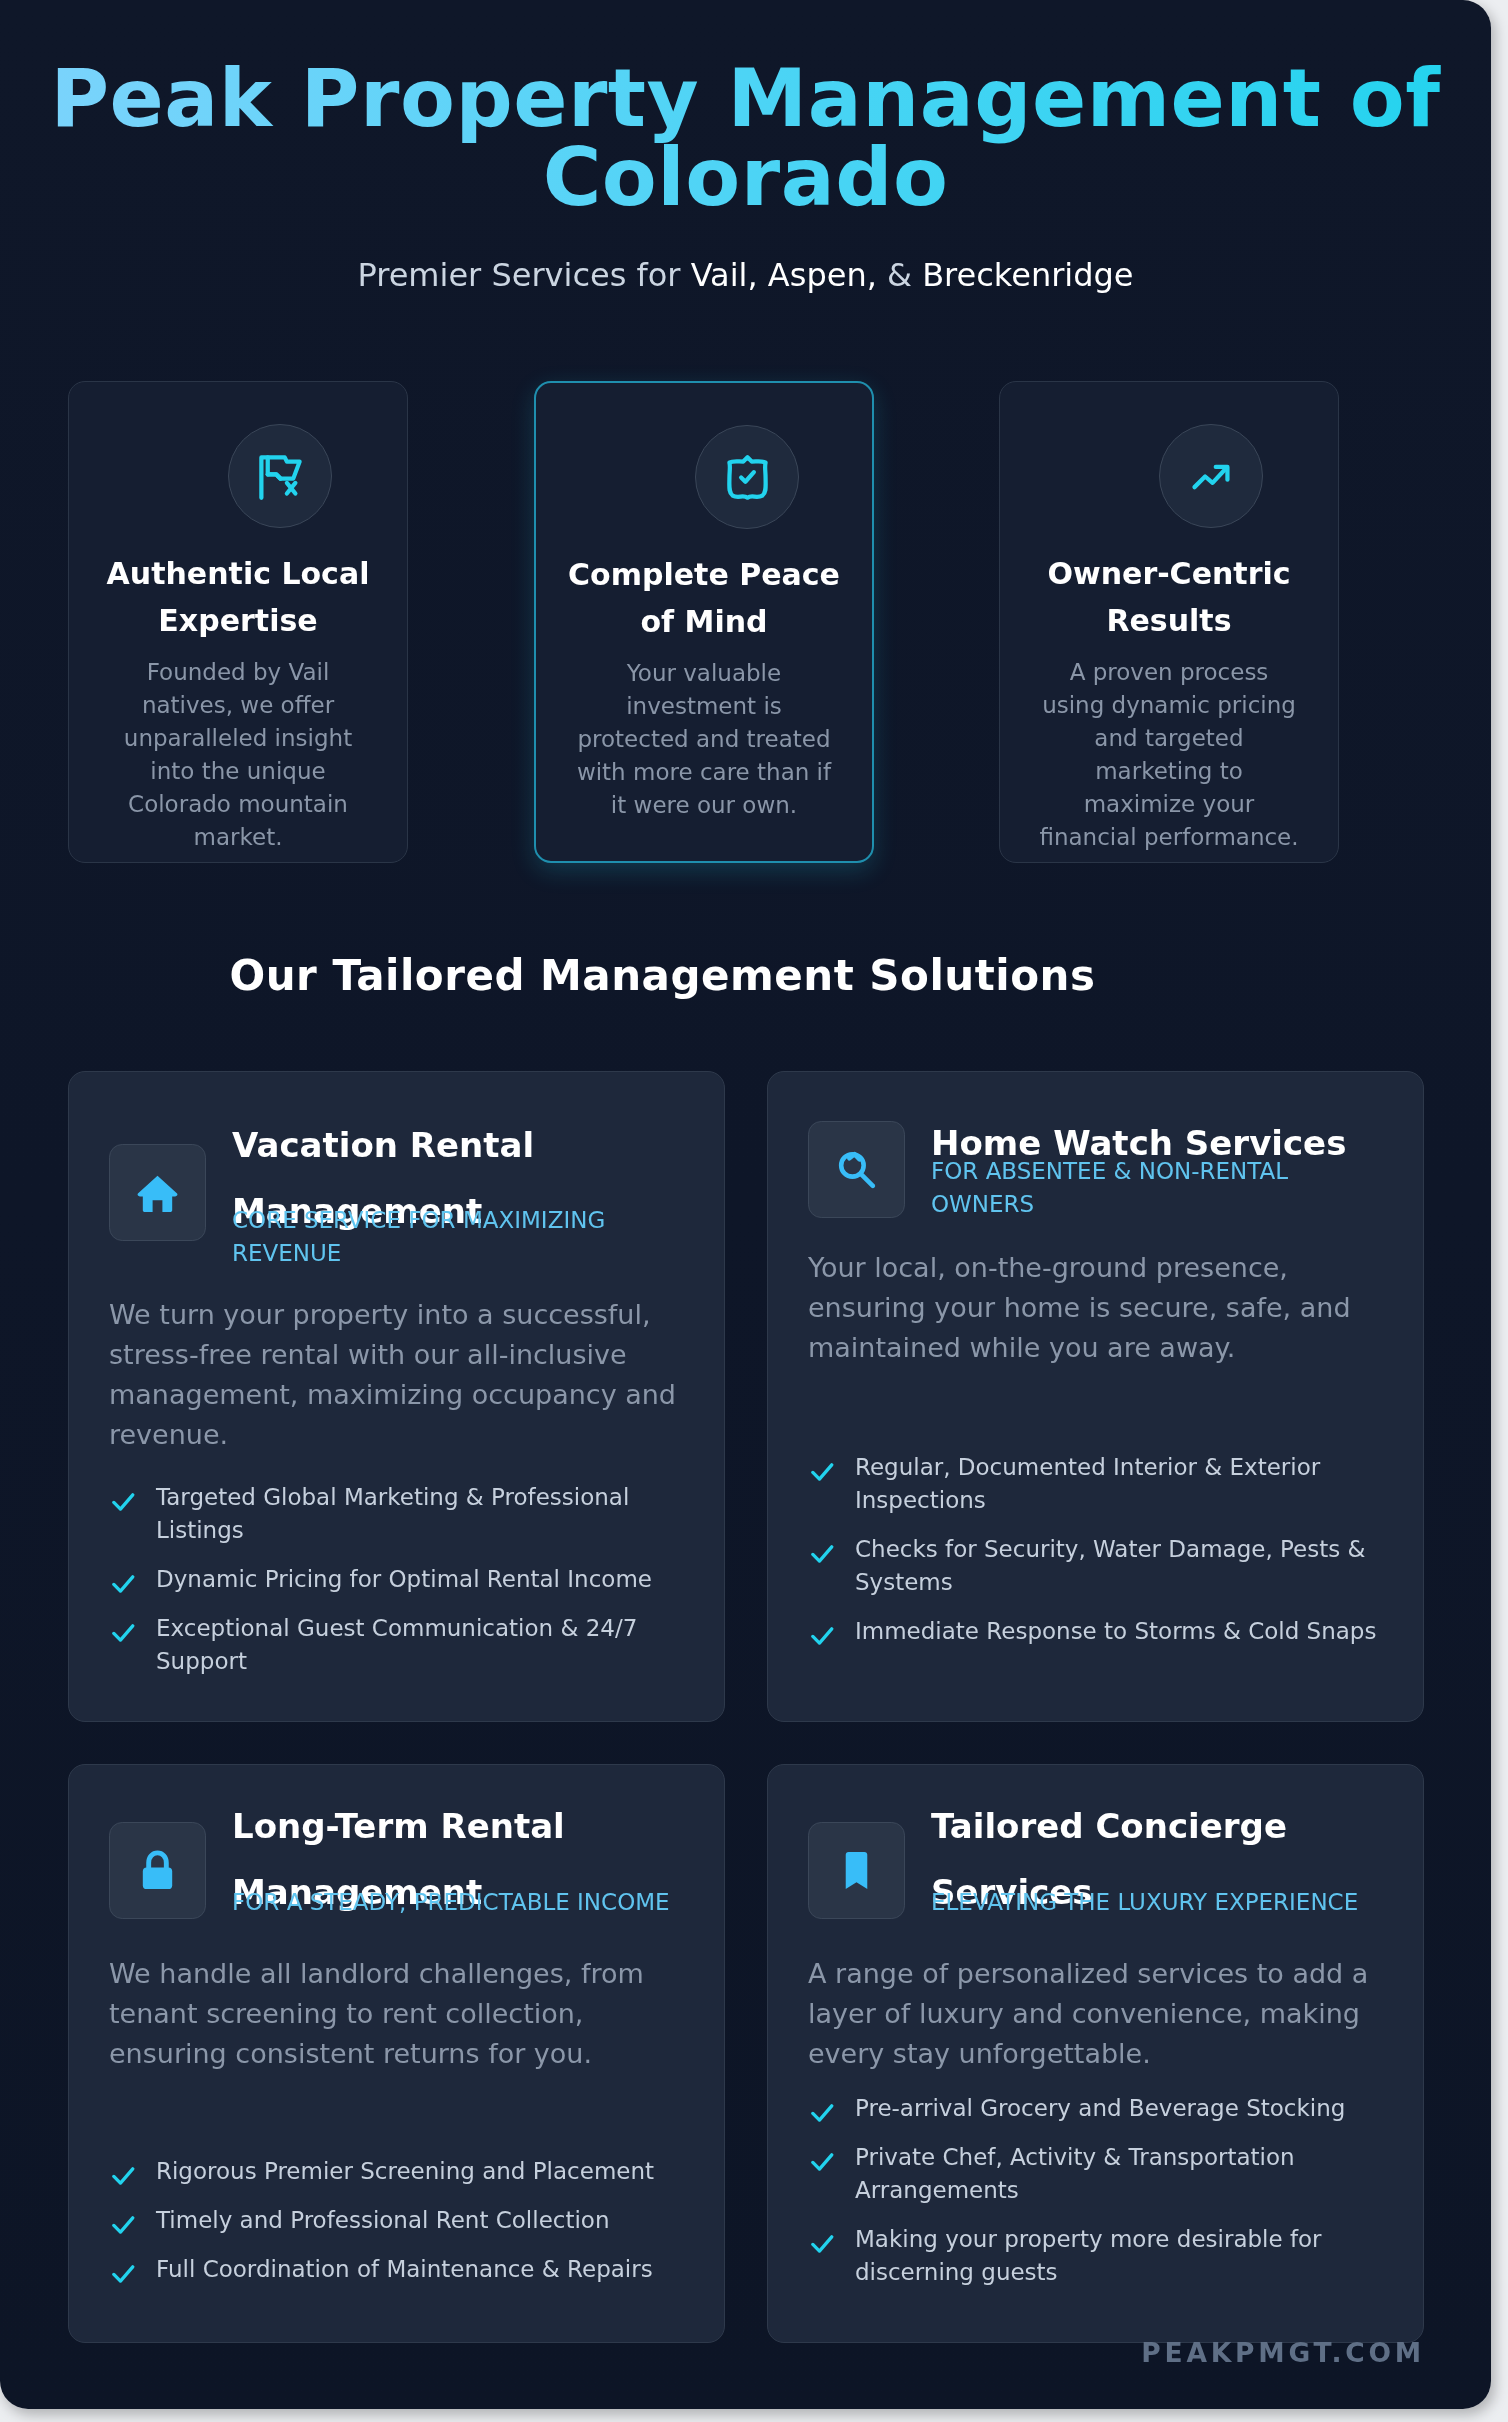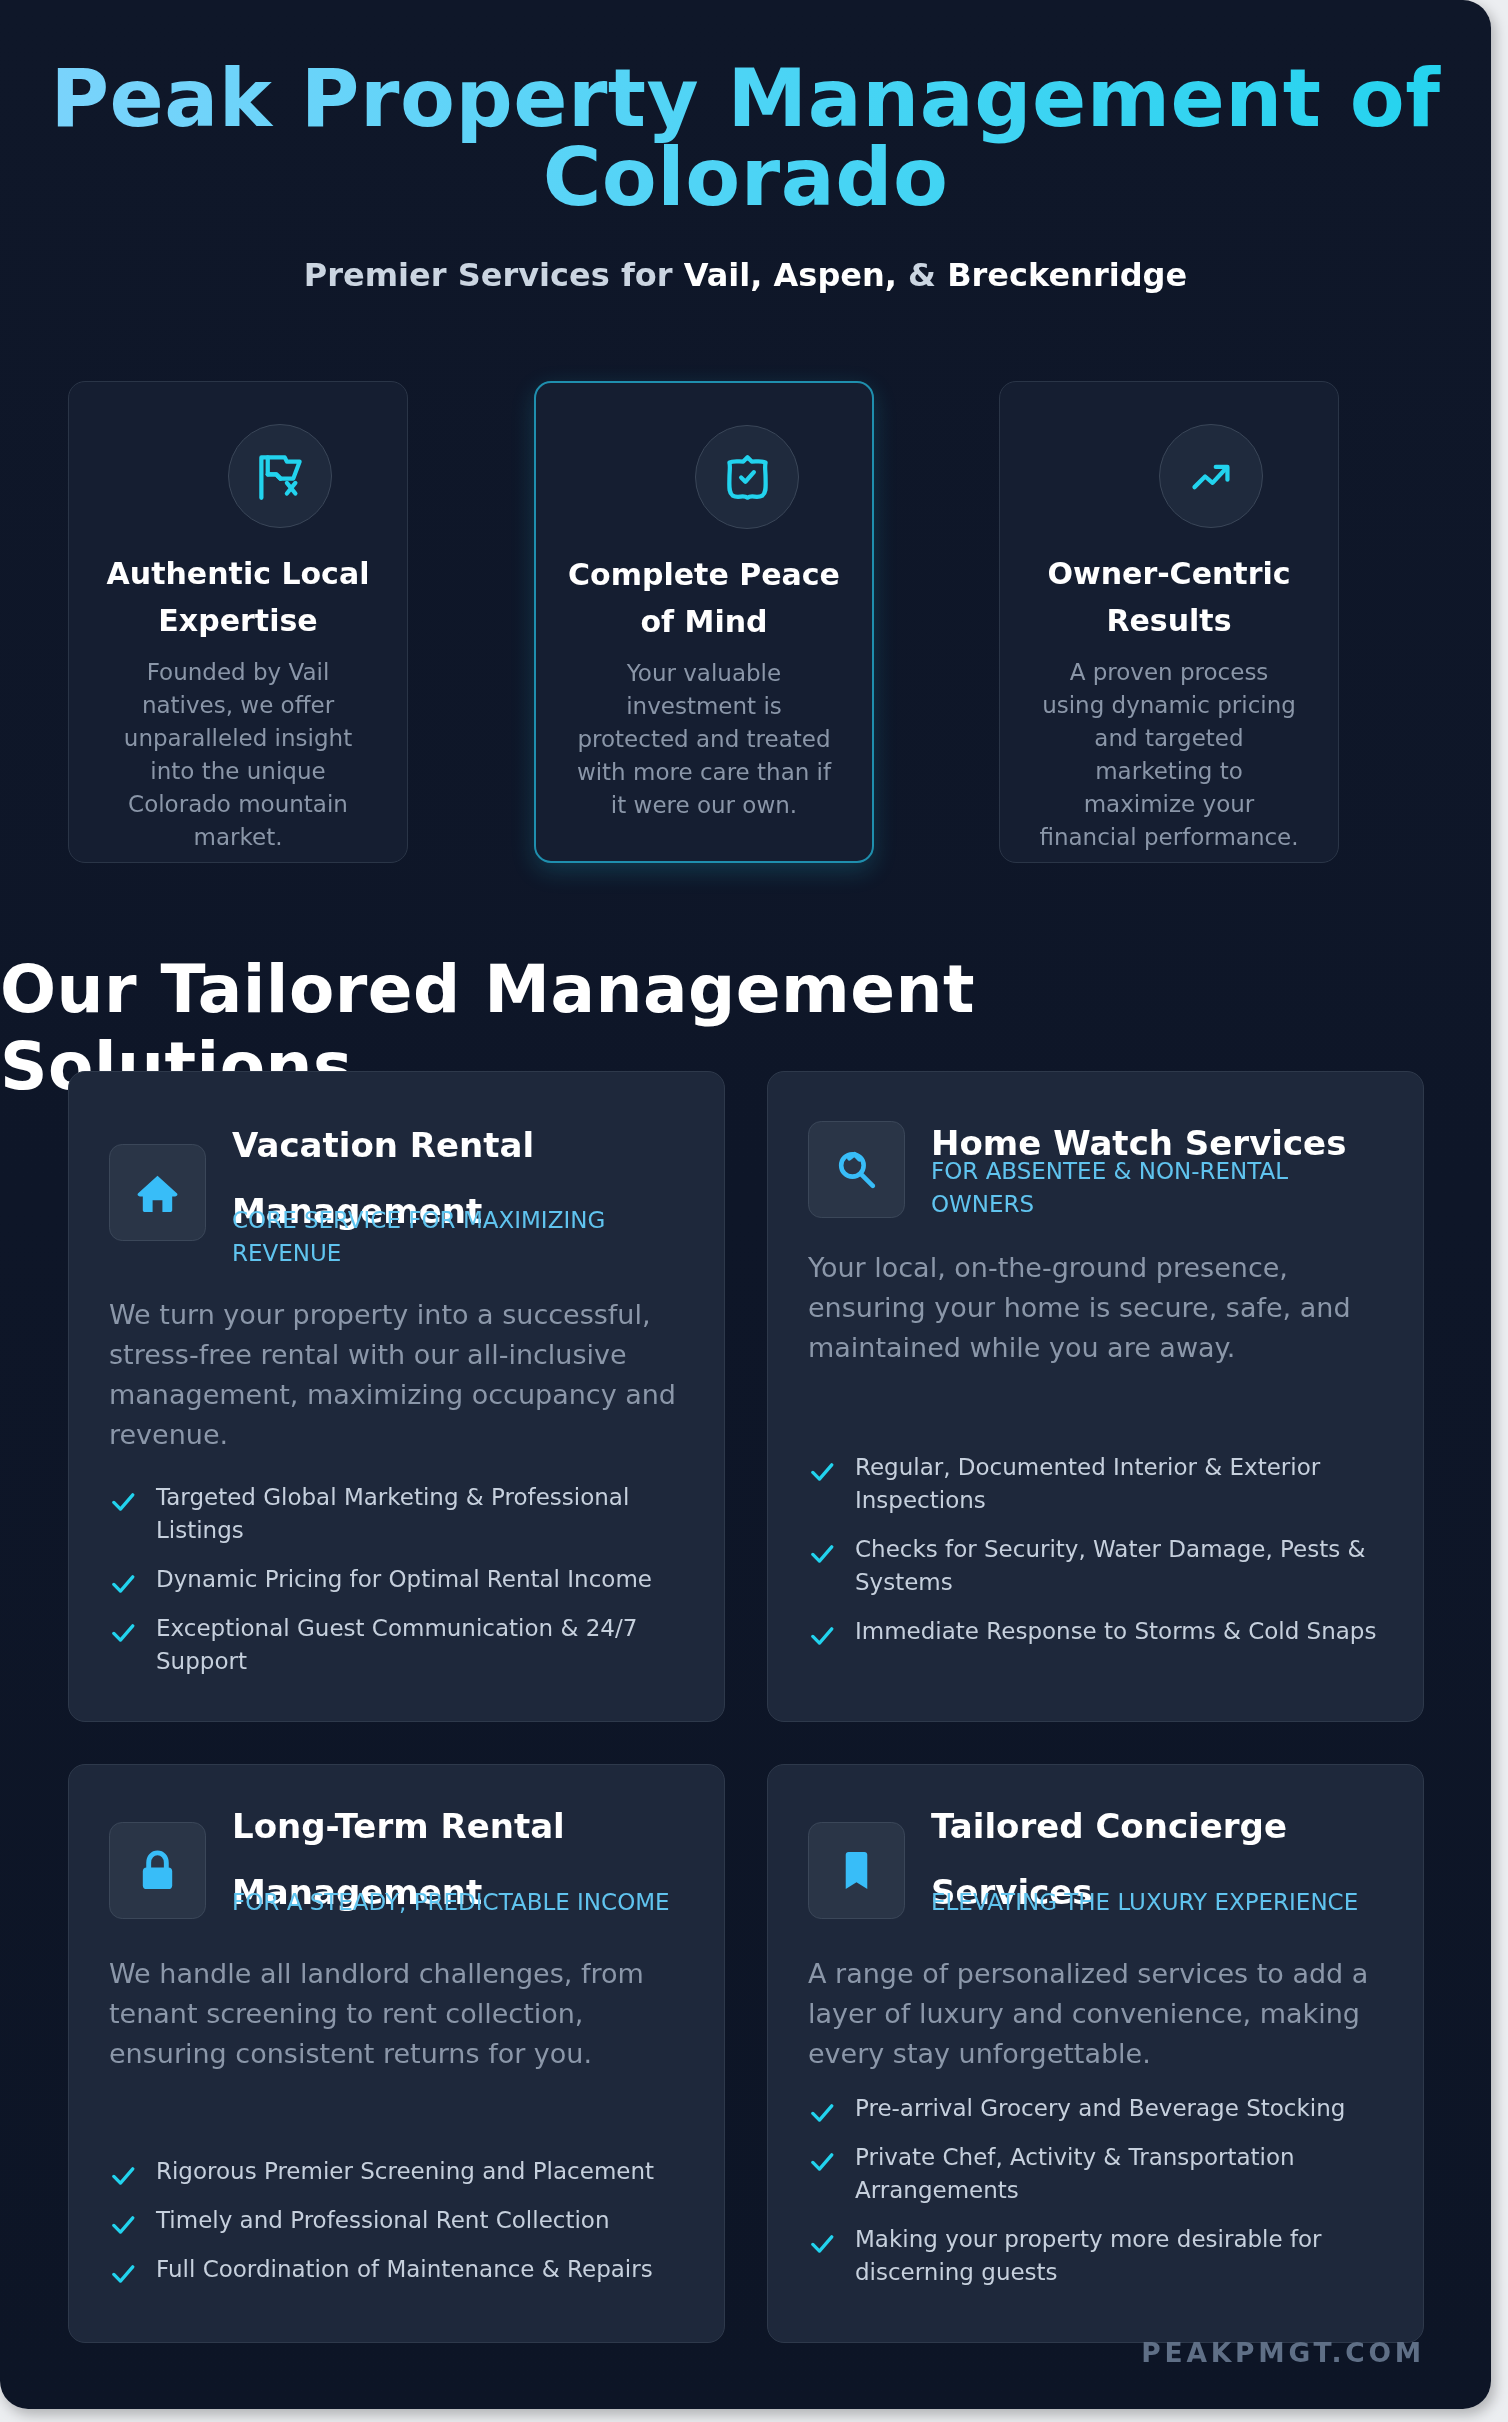--- a/index.html
+++ b/index.html
@@ -15,21 +15,21 @@
   }
   .title {
     position: absolute; left: 0; width: 1491px; top: 59px;
     text-align: center; font-weight: bold; font-size: 80px; line-height: 79px;
     background: linear-gradient(90deg, #7dd3fc 0%, #4dd4f5 50%, #22d3ee 100%);
     -webkit-background-clip: text; background-clip: text; color: transparent;
     letter-spacing: 0.5px;
   }
   .subtitle {
     position: absolute; left: 0; width: 1491px; top: 256px;
-    text-align: center; font-weight: bold; font-size: 32px; color: #cbd5e1;
+    text-align: center; font-weight: normal; font-size: 32px; color: #cbd5e1;
   }
   .subtitle .hl { color: #ffffff; }
 
   .feature {
     position: absolute; top: 381px; width: 340px; height: 482px;
     background: #151e31; border: 1.4px solid #2a3547; border-radius: 17px;
     text-align: center;
   }
   .feature.active { border: 2.8px solid #1f8fae; box-shadow: 0 7.6px 23px rgba(34,211,238,0.18); }
   .feature .circle {
@@ -41,21 +41,21 @@
     position: absolute; left: 19px; right: 19px; top: 168px;
     font-size: 30px; line-height: 47px; color: #ffffff; font-weight: bold;
   }
   .feature p {
     position: absolute; left: 38px; right: 38px; top: 274px;
     font-size: 23px; line-height: 33px; color: #8a96a8;
   }
 
   .section-title {
     position: absolute; left: 0; width: 1325px; top: 951px;
-    text-align: left; font-size: 66px; font-weight: bold; color: #ffffff; letter-spacing: 0.5px;
+    text-align: center; font-size: 42px; font-weight: bold; color: #ffffff; letter-spacing: 0.5px;
   }
 
   .svc {
     position: absolute; background: #1e283b; border: 1.4px solid #2e394b; border-radius: 17px;
   }
   .svc .ibox {
     position: absolute; left: 40px; width: 97px; height: 97px;
     background: #2a3547; border: 1.4px solid #3b4759; border-radius: 13.2px;
     display: flex; align-items: center; justify-content: center;
   }

